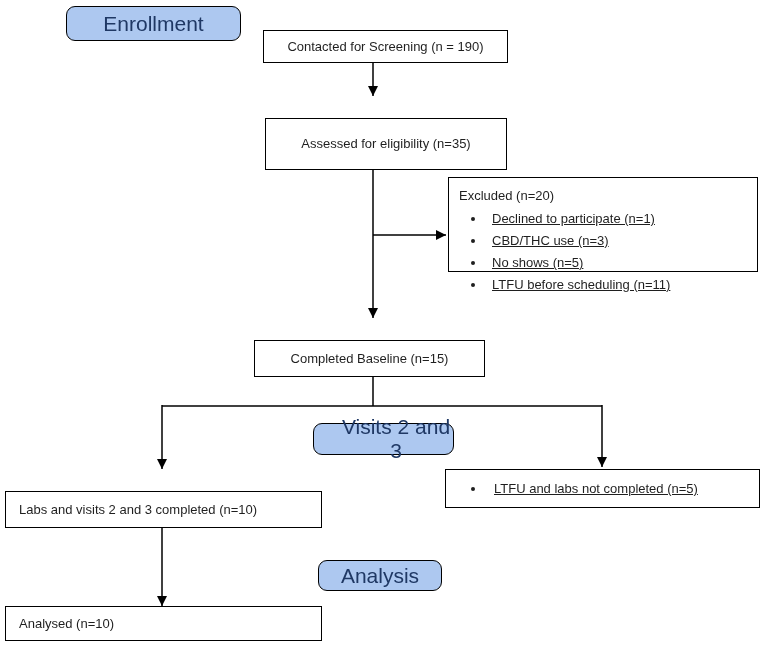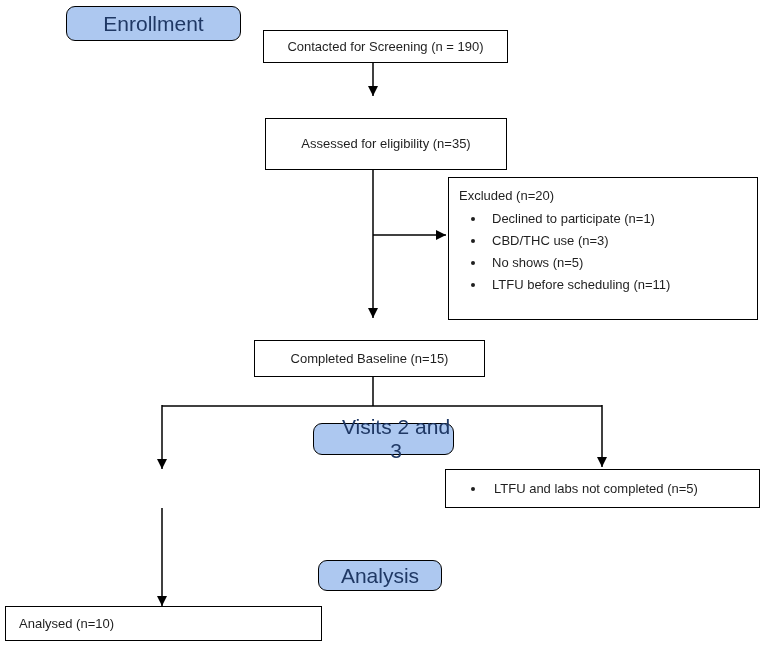--- a/index.html
+++ b/index.html
@@ -71,20 +71,21 @@
     padding:8px 10px 6px 10px;
   }
   .multi-box .box-title{
     line-height:20px;
   }
   .multi-box ul,
   .bullet-only ul{
     list-style:disc;
     margin:2px 0 0 0;
     padding-left:27px;
+    text-decoration:underline;
   }
   .multi-box li{
     line-height:22px;
     padding-left:6px;
   }
   .bullet-only{
     position:absolute;
     background:#FFFFFF;
     border:1.6px solid var(--box-border);
     font-size:13px;
@@ -125,32 +126,33 @@
   <div class="stage-label" style="left:66px;top:6px;width:175px;height:35px;">Enrollment</div>
 
   <div class="stage-label" style="left:313px;top:423px;width:141px;height:32px;padding-left:25px;">Visits 2 and 3</div>
 
   <div class="stage-label" style="left:318px;top:560px;width:124px;height:31px;">Analysis</div>
 
   <div class="flow-box" style="left:263px;top:10px;width:245px;height:33px;">Contacted for Screening (n = 190)</div>
 
   <div class="flow-box" style="left:265px;top:98px;width:242px;height:52px;text-align:right;">Assessed for eligibility (n=35)</div>
 
-  <div class="multi-box" style="left:448px;top:177px;width:310px;height:143px;">
+  <div class="multi-box" style="left:448px;top:177px;width:310px;height:95px;">
     <div class="box-title">Excluded (n=20)</div>
     <ul>
       <li>Declined to participate (n=1)</li>
       <li>CBD/THC use (n=3)</li>
       <li>No shows (n=5)</li>
       <li>LTFU before scheduling (n=11)</li>
     </ul>
   </div>
 
   <div class="flow-box" style="left:254px;top:320px;width:231px;height:37px;">Completed Baseline (n=15)</div>
 
+  <div class="flow-box left-align" style="left:5px;top:471px;width:317px;height:37px;">Labs and visits 2 and 3 completed (n=10)</div>
 
   <div class="bullet-only" style="left:445px;top:469px;width:315px;height:39px;">
     <ul>
       <li>LTFU and labs not completed (n=5)</li>
     </ul>
   </div>
 
   <div class="flow-box left-align" style="left:5px;top:586px;width:317px;height:35px;">Analysed (n=10)</div>
 
 </div>

